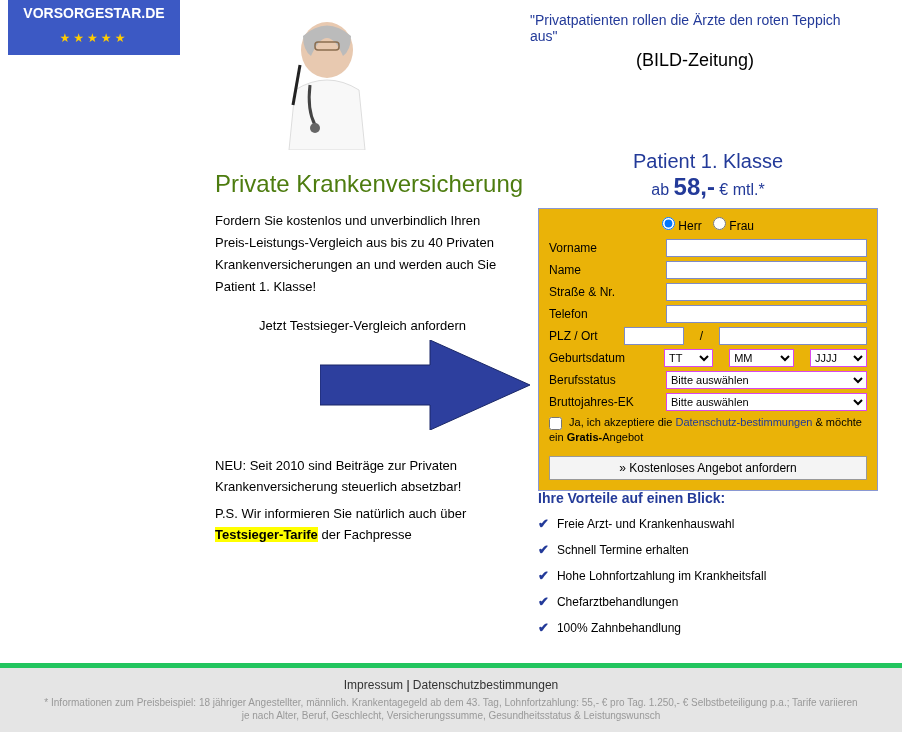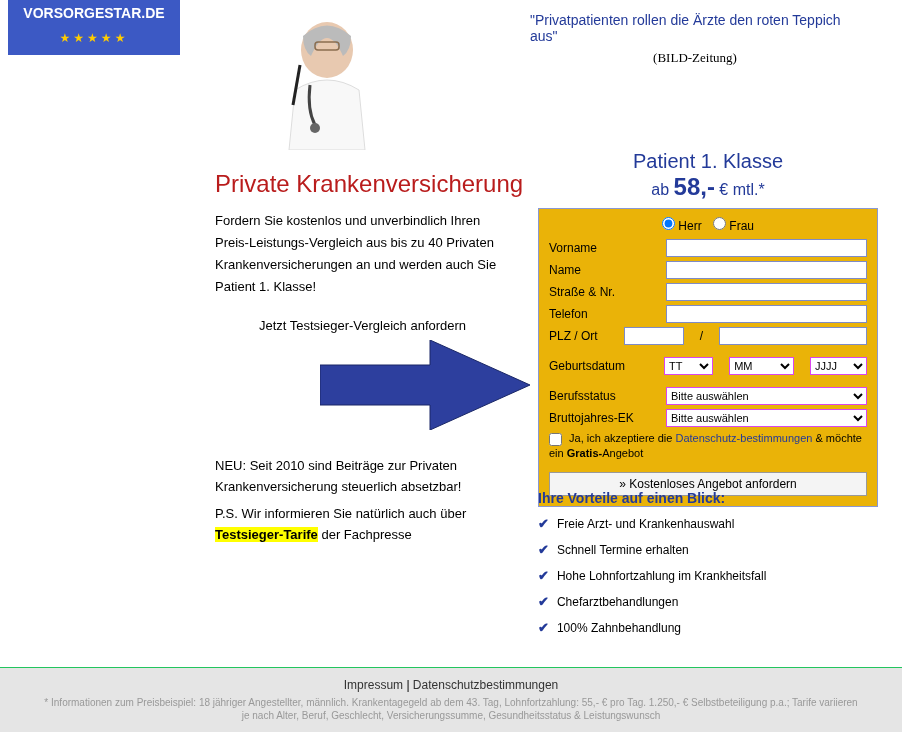--- a/index.html
+++ b/index.html
@@ -4,22 +4,22 @@
 <style>
 *{box-sizing:border-box;margin:0;padding:0}
 body{font-family:Verdana,Arial,sans-serif;background:#ddd;}
 .page{width:902px;height:732px;background:#fff;position:relative;}
 .header-banner{position:absolute;top:0;left:8px;width:172px;height:55px;background:#3c59c4;color:#fff;font-size:14px;font-weight:bold;text-align:center;padding-top:5px;}
 .stars{position:absolute;top:27px;left:8px;width:172px;height:28px;background:#3c59c4;text-align:center;color:#ffcc00;letter-spacing:3px;font-size:12px;padding-top:4px;}
 .doctor{position:absolute;top:10px;left:255px;width:145px;height:140px;}
 .doctor svg{width:100%;height:100%;}
 .quote{position:absolute;top:12px;left:530px;width:330px;}
 .quote-text{color:#233a99;font-size:14px;}
-.quote-source{color:#000;font-size:13px;text-align:center;margin-top:6px;font-family:Liberation Serif, serif;}
-.main-heading{position:absolute;top:170px;left:215px;color:#b91c1c;font-size:24px;font-weight:normal;}
+.quote-source{color:#000;font-size:18px;text-align:center;margin-top:6px;}
+.main-heading{position:absolute;top:170px;left:215px;color:#4d7c0f;font-size:24px;font-weight:normal;}
 .intro{position:absolute;top:210px;left:215px;width:295px;font-size:13px;line-height:1.7;}
 .cta{position:absolute;top:318px;left:215px;width:295px;text-align:center;font-size:13px;}
 .arrow{position:absolute;top:340px;left:320px;width:210px;height:90px;}
 .neu{position:absolute;top:456px;left:215px;width:295px;font-size:13px;line-height:1.6;}
 .ps{position:absolute;top:504px;left:215px;width:295px;font-size:13px;line-height:1.6;}
 .highlight{background:#ffff00;font-weight:bold;}
 .offer-head{position:absolute;top:150px;left:538px;width:340px;text-align:center;}
 .offer-head .line1{color:#233a99;font-size:20px;}
 .offer-head .line2{color:#233a99;font-size:16px;}
 .offer-head .price{font-size:24px;font-weight:bold;}
@@ -27,32 +27,32 @@
 .gender-row{text-align:center;margin-bottom:6px;}
 .gender-row label{margin:0 4px;}
 .field-row{display:flex;align-items:center;margin-bottom:4px;gap:12px;}
 .field-label{width:105px;}
 .field-row input[type=text]{flex:1;border:1px solid #7e8bc7;height:18px;padding:0 2px;font-size:11px;}
 .plz-row input.plz{width:60px;flex:none;}
 .plz-row .slash{margin:0 4px;}
 .plz-row input.ort{flex:1;}
 .field-row select{border:1px solid #d946ef;background:#fff;height:18px;font-size:11px;}
 .dob-row select.tt{width:50px;}
-.dob-row select.mm{width:66px;margin:8px 4px;}
+.dob-row select.mm{width:66px;margin:0 4px;}
 .dob-row select.jjjj{width:58px;}
 .status-row select{flex:1;}
 .consent{margin-top:0;font-size:11px;line-height:1.4;}
 .consent input{vertical-align:middle;margin-right:4px;}
 .consent a{color:#233a99;text-decoration:none;}
 .submit-btn{width:100%;margin-top:10px;background:#f4f4f4;border:1px solid #999;padding:4px 0;font-size:12px;cursor:pointer;}
 .benefits{position:absolute;top:490px;left:538px;width:340px;}
 .benefits-title{color:#233a99;font-weight:bold;font-size:14px;margin-bottom:10px;}
 .benefit-item{font-size:12px;margin-bottom:11px;display:flex;align-items:center;}
 .check{color:#233a99;font-weight:bold;margin-right:8px;font-size:13px;}
-.footer{position:absolute;bottom:0;left:0;width:902px;background:#e5e5e5;border-top:1px solid #22c55e;padding:10px 40px;text-align:center;}
+.footer{position:absolute;bottom:0;left:0;width:902px;background:#e5e5e5;border-top:5px solid #22c55e;padding:10px 40px;text-align:center;}
 .footer-links{font-size:12px;margin-bottom:4px;}
 .footer-links a{color:#333;text-decoration:none;}
 .disclaimer{font-size:10px;color:#999;line-height:1.3;}
 </style>
 </head>
 <body>
 
 <div class="page">
   <div class="header-banner">VORSORGESTAR.DE</div>
   <div class="stars">★★★★★</div>

